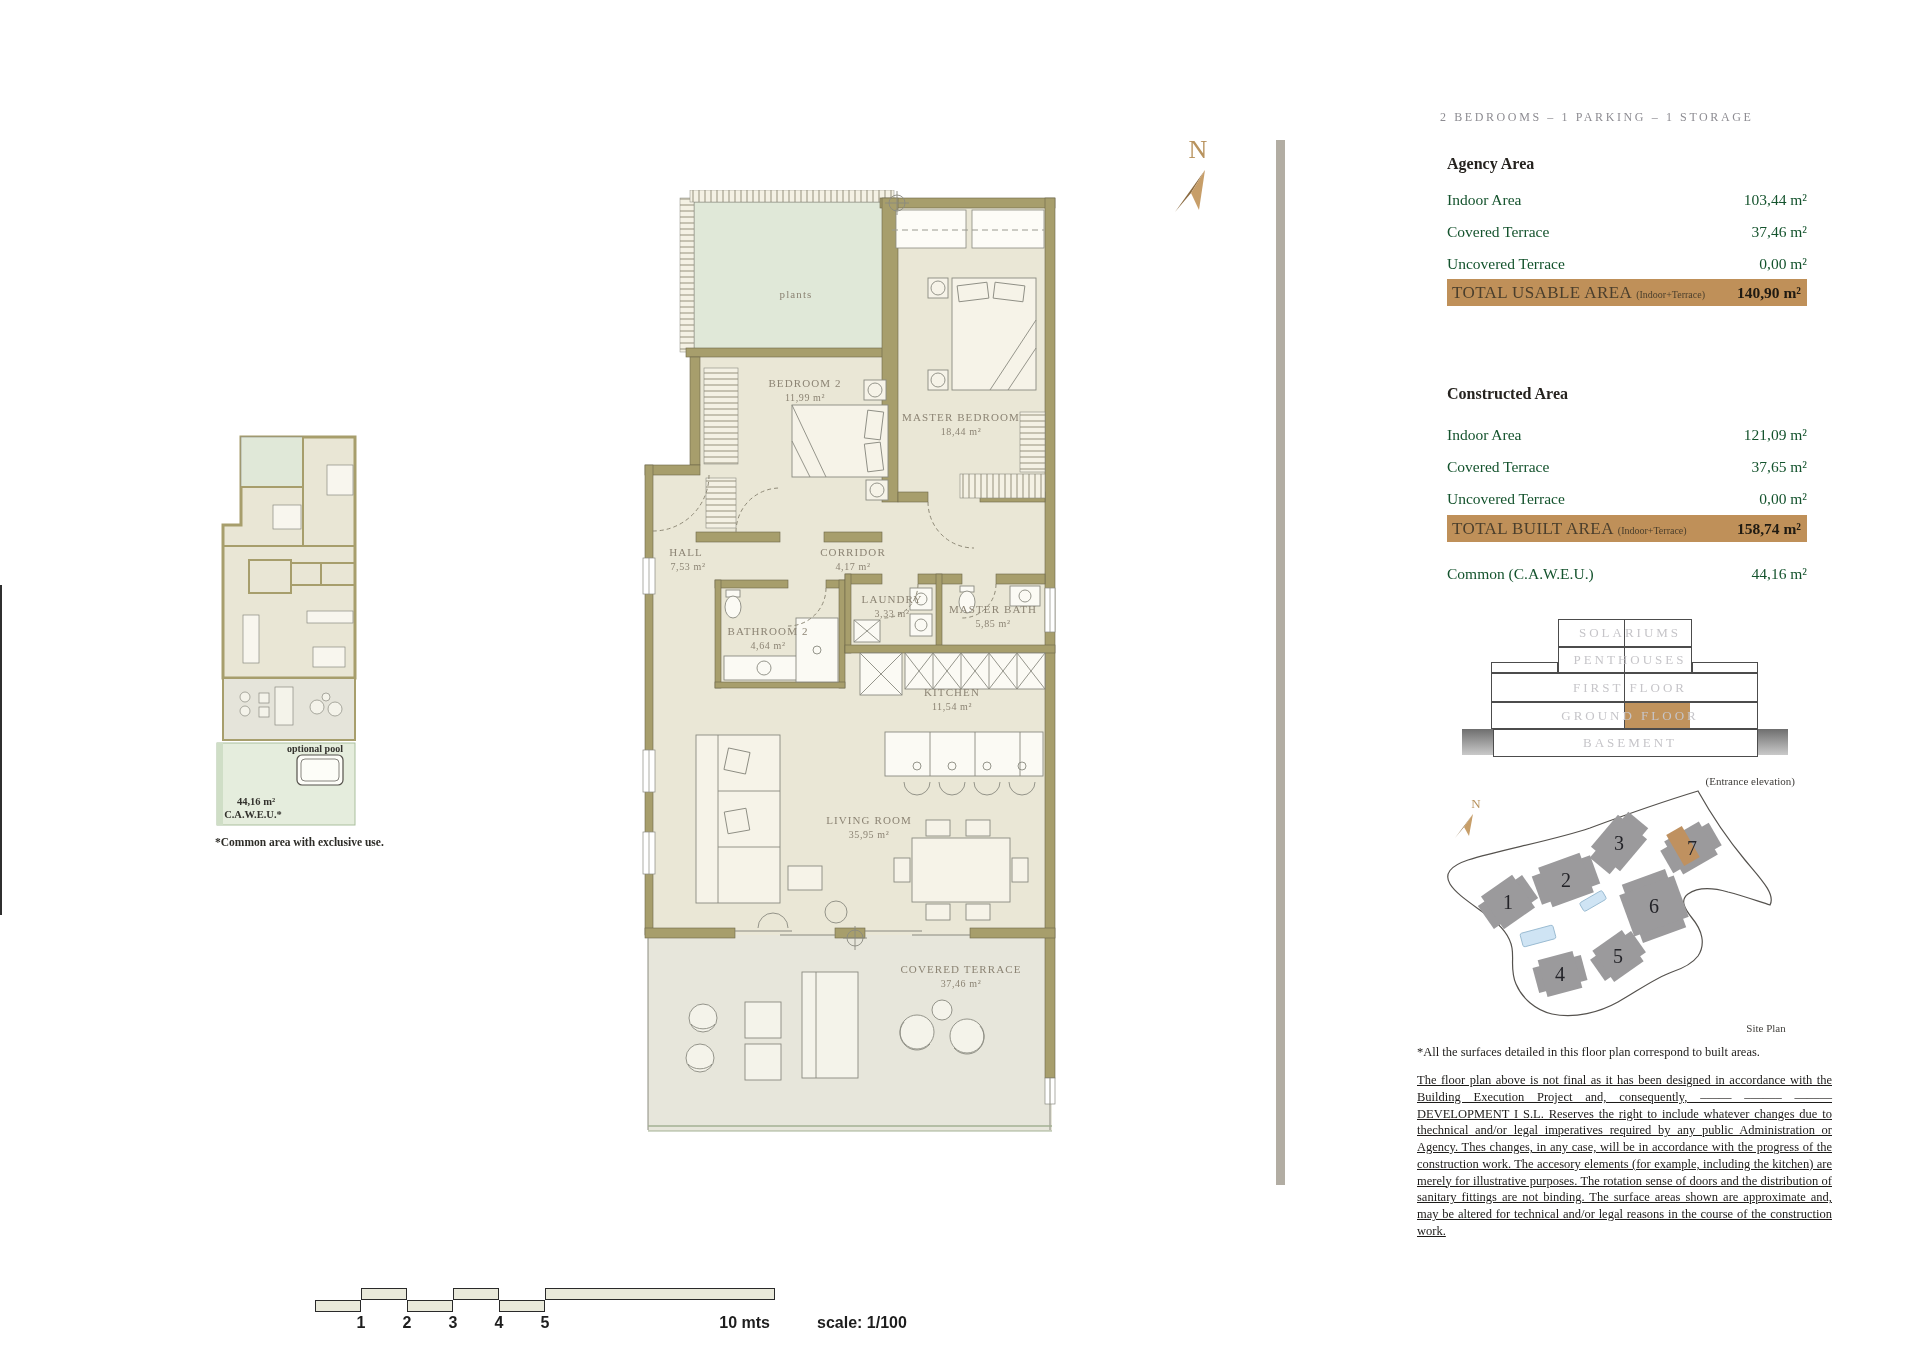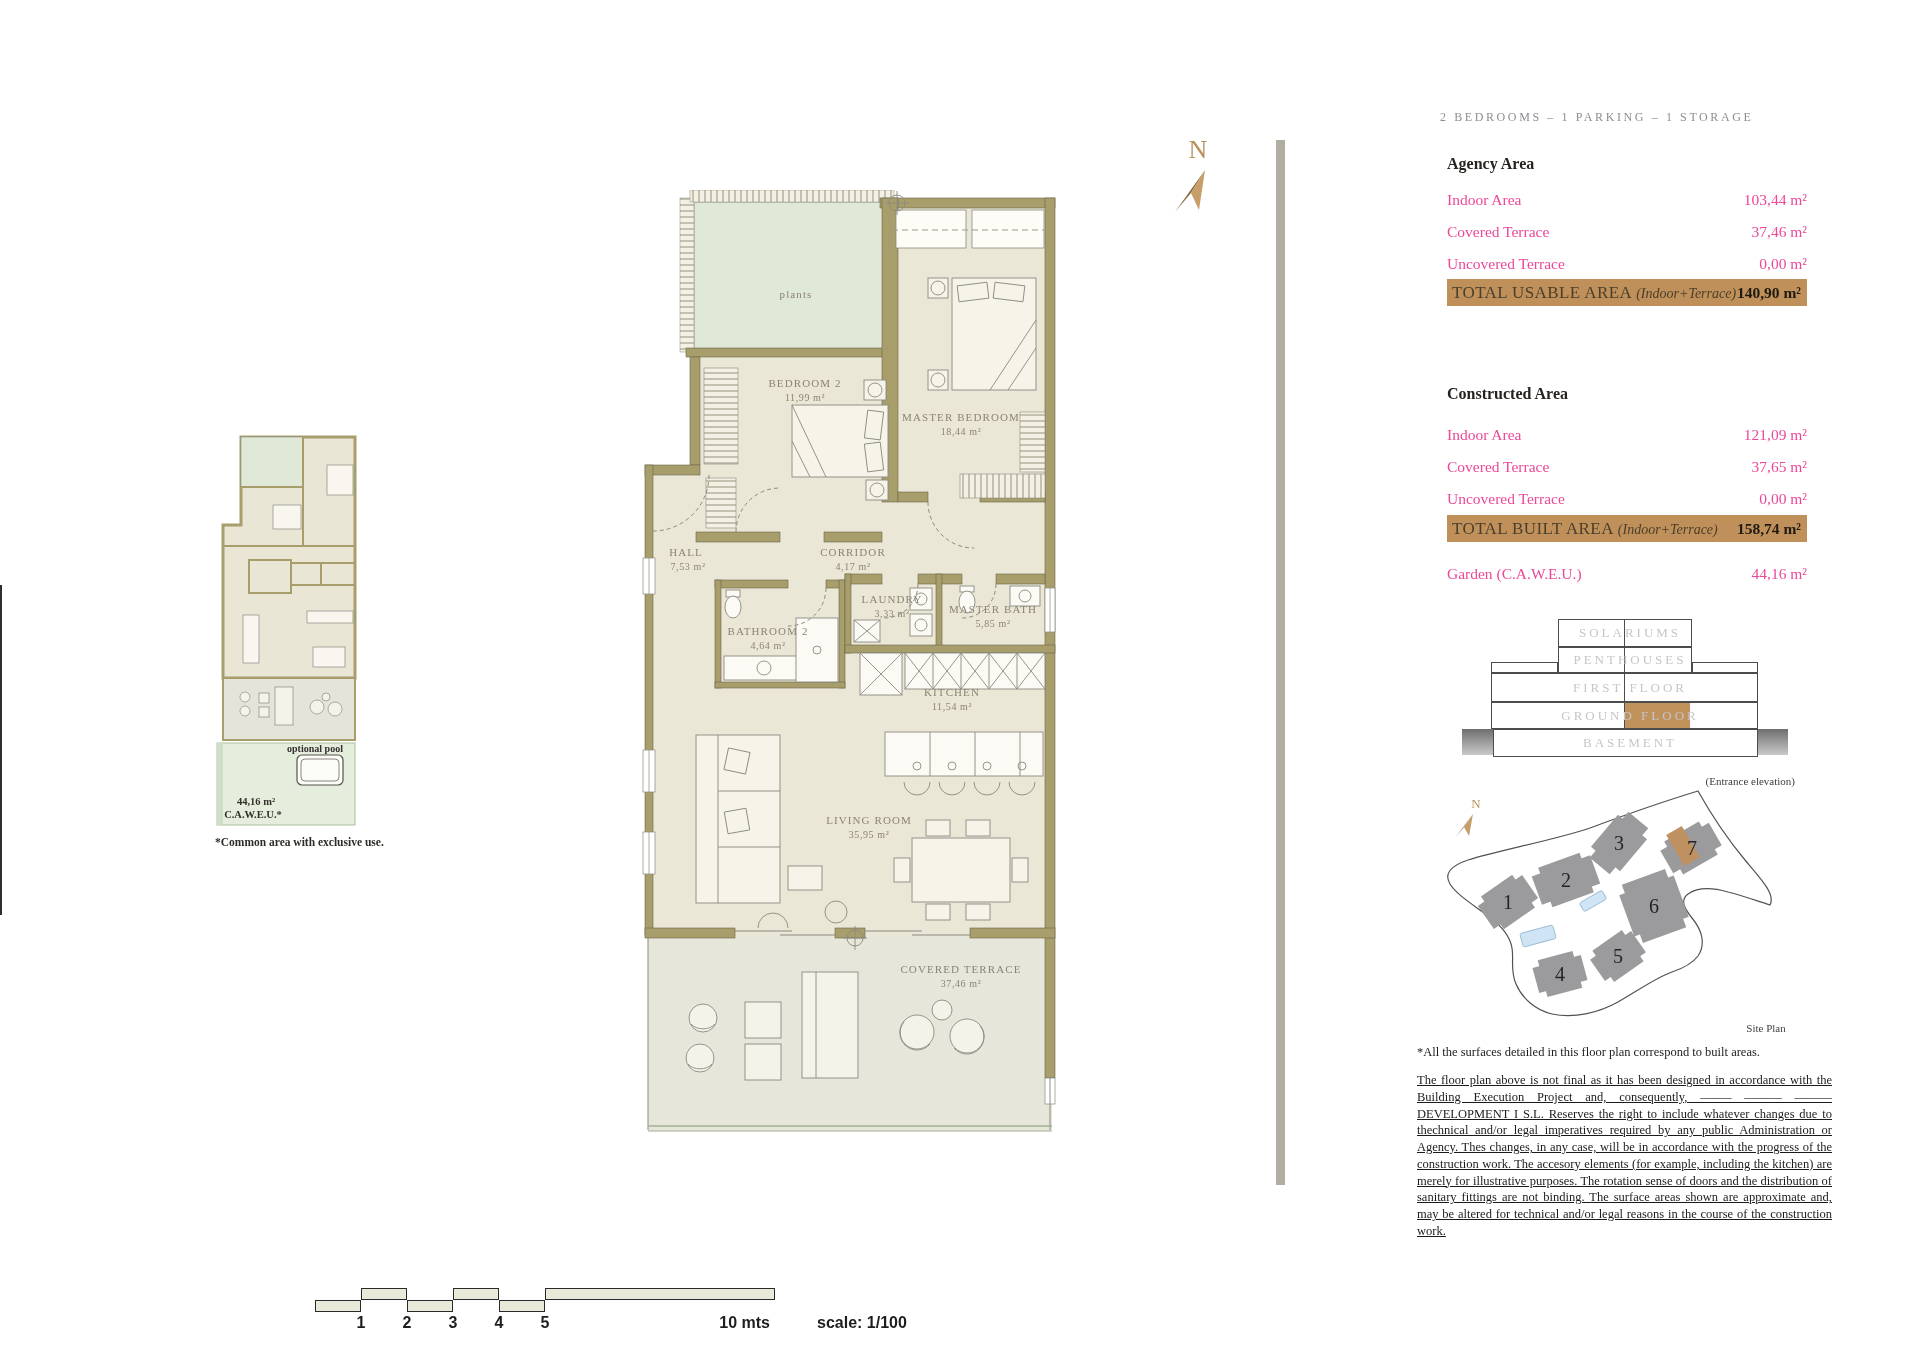--- a/index.html
+++ b/index.html
@@ -7,25 +7,25 @@
   .page { position:relative; width:1920px; height:1357px; overflow:hidden; background:#fff; }
   .abs { position:absolute; }
 
   
   .title { left:1440px; top:84px; width:370px; text-align:center;
            font-size:28px; letter-spacing:6px; color:#78777e; font-weight:400; }
   .subtitle { left:1440px; top:110px; width:370px; text-align:left;
               font-size:12px; letter-spacing:2.6px; color:#8d8c92; }
   .sec-heading { font-size:16px; font-weight:bold; color:#26231f; }
   .area-row { width:360px; display:flex; justify-content:space-between;
-              font-size:15.5px; color:#ec4899; }
+              font-size:15.5px; color:#14532d; }
   .total-bar { width:360px; height:27px; background:#bf9059; display:flex;
                align-items:center; justify-content:space-between; padding:0 6px 0 5px; }
   .total-label { font-size:17px; letter-spacing:.4px; color:#4a3e2c;margin-top:41px; }
-  .total-sub { font-size:14px; color:#4a3e2c;font-style:italic; }
+  .total-sub { font-size:10px; color:#4a3e2c; }
   .total-value { font-size:15.5px; font-weight:bold; color:#1f1a12; }
 
   
   .elev-box { position:absolute; background:#fff; border:1px solid #4c4c4c; }
   .elev-label { position:absolute; width:100%; text-align:center; font-size:13px;
                 letter-spacing:3px; color:#c6c5c9; }
   .elev-caption { font-size:11px; color:#3f3d3a; text-align:right; }
 
   
   .divider { left:1276px; top:140px; width:9px; height:1045px; background:#b2ada3; }
@@ -393,21 +393,21 @@
     <span>0,00 m²</span>
   </div>
   <div class="abs total-bar" style="left:1447px;top:515px">
     <span>
       <span class="total-label">TOTAL BUILT AREA</span>
       <span class="total-sub">(Indoor+Terrace)</span>
     </span>
     <span class="total-value">158,74 m²</span>
   </div>
   <div class="abs area-row" style="left:1447px;top:565px">
-    <span>Garden (C.A.W.E.U.)</span>
+    <span>Common (C.A.W.E.U.)</span>
     <span>44,16 m²</span>
   </div>
 
   <div class="abs" style="left:1455px;top:615px;width:350px;height:170px">
     <div class="elev-box" style="left:103px;top:4px;width:134px;height:28px"></div>
     <div class="elev-box" style="left:103px;top:32px;width:134px;height:26px"></div>
     <div class="elev-box" style="left:36px;top:47px;width:67px;height:11px"></div>
     <div class="elev-box" style="left:237px;top:47px;width:66px;height:11px"></div>
     <div class="elev-box" style="left:36px;top:58px;width:267px;height:29px"></div>
     <div class="elev-box" style="left:36px;top:87px;width:267px;height:27px"></div>

